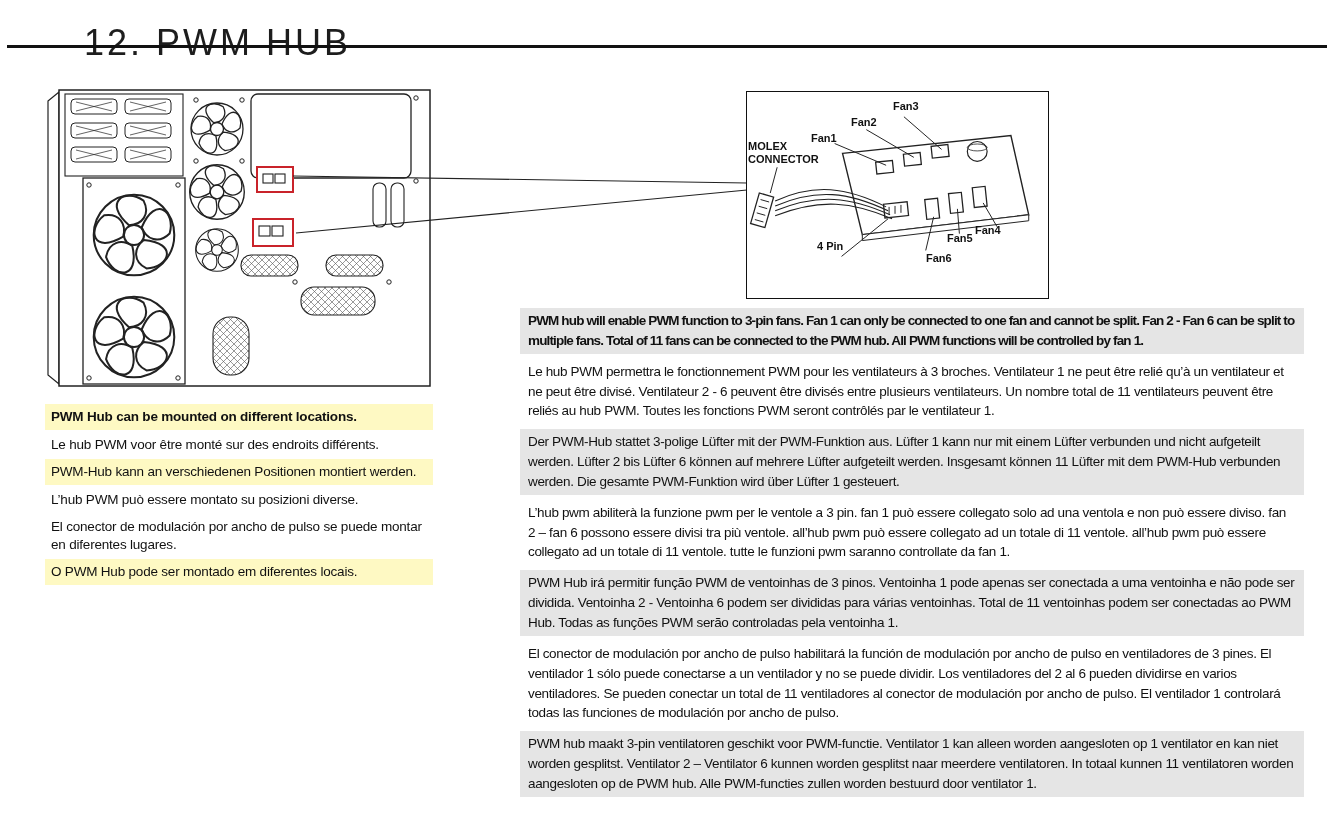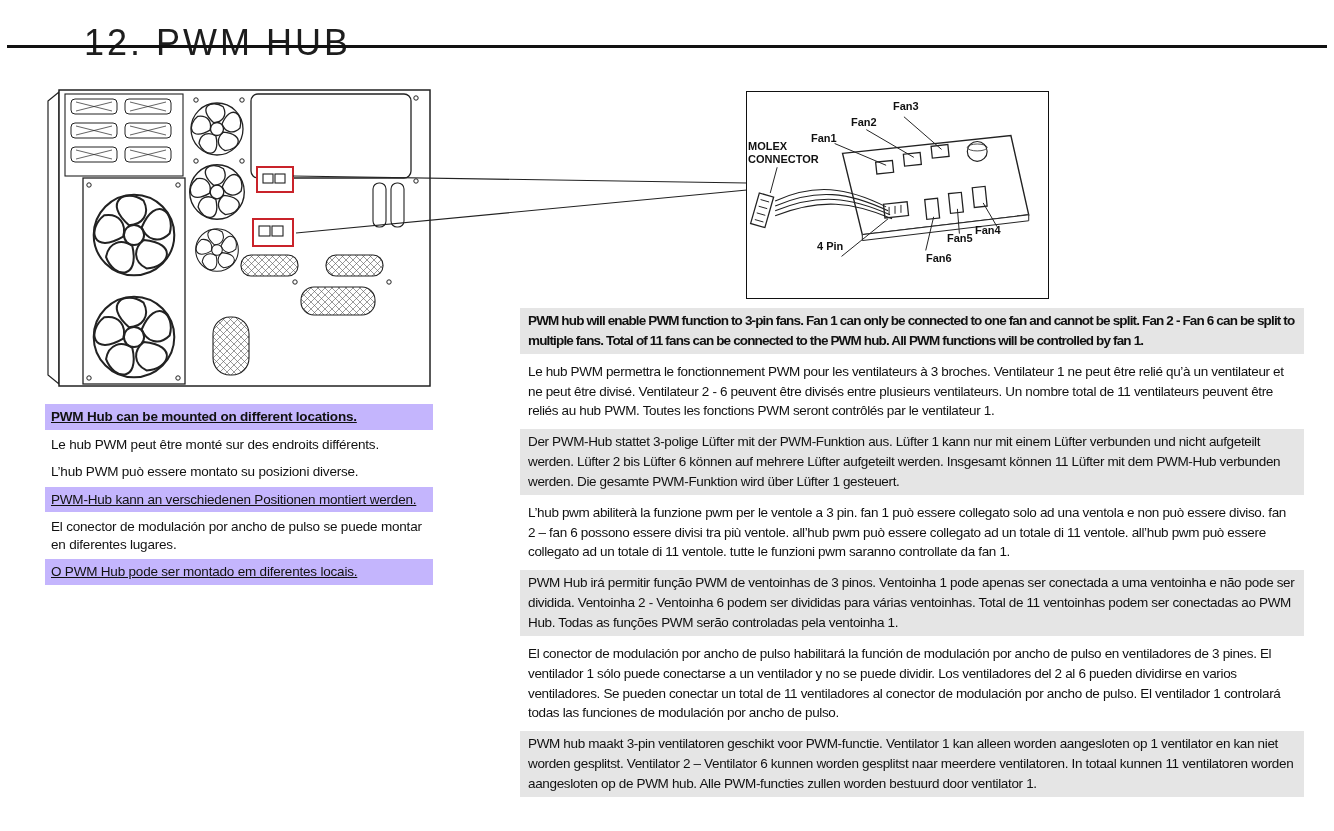--- a/index.html
+++ b/index.html
@@ -28,21 +28,21 @@
     position:absolute; font-size:11px; font-weight:bold; color:#111;
     white-space:nowrap; line-height:1.2;
   }
   .dlabel.molex { white-space:pre-line; }
 
   .mount-notes { position:absolute; left:45px; top:404px; width:388px; }
   .note {
     font-size:13.5px; letter-spacing:-0.2px; line-height:1.3;
     padding:4px 6px; margin-bottom:2px;
   }
-  .note.shaded { background:#c4b5fd;text-decoration:underline; }
+  .note.shaded { background:#fef9c3; }
   .note.lead { font-weight:bold; }
 
   .function-notes { position:absolute; left:520px; top:308px; width:784px; }
   .para {
     font-size:13.5px; letter-spacing:-0.35px; line-height:1.47;
     padding:3px 8px; margin-bottom:5px;
   }
   .para.shaded { background:#e5e5e5; }
   .para.lead { font-weight:bold; letter-spacing:-0.85px; }
 </style>
@@ -202,23 +202,23 @@
     <div class="dlabel" style="left:104px;top:24px">Fan2</div>
     <div class="dlabel" style="left:146px;top:8px">Fan3</div>
     <div class="dlabel" style="left:228px;top:132px">Fan4</div>
     <div class="dlabel" style="left:200px;top:140px">Fan5</div>
     <div class="dlabel" style="left:179px;top:160px">Fan6</div>
     <div class="dlabel" style="left:70px;top:148px">4 Pin</div>
   </figure>
 
   <section class="mount-notes">
     <p class="note shaded lead">PWM Hub can be mounted on different locations.</p>
-    <p class="note">Le hub PWM peut être monté sur des endroits différents.</p>
+    <p class="note">Le hub PWM voor être monté sur des endroits différents.</p>
+    <p class="note shaded">PWM-Hub kann an verschiedenen Positionen montiert werden.</p>
     <p class="note">L’hub PWM può essere montato su posizioni diverse.</p>
-    <p class="note shaded">PWM-Hub kann an verschiedenen Positionen montiert werden.</p>
     <p class="note">El conector de modulación por ancho de pulso se puede montar en diferentes lugares.</p>
     <p class="note shaded">O PWM Hub pode ser montado em diferentes locais.</p>
   </section>
 
   <section class="function-notes">
     <p class="para shaded lead">PWM hub will enable PWM function to 3-pin fans. Fan 1 can only be connected to one fan and cannot be split. Fan 2 - Fan 6 can be split to multiple fans. Total of 11 fans can be connected to the PWM hub. All PWM functions will be controlled by fan 1.</p>
     <p class="para">Le hub PWM permettra le fonctionnement PWM pour les ventilateurs à 3 broches. Ventilateur 1 ne peut être relié qu’à un ventilateur et ne peut être divisé. Ventilateur 2 - 6 peuvent être divisés entre plusieurs ventilateurs.  Un nombre total de 11 ventilateurs peuvent être reliés au hub PWM. Toutes les fonctions PWM seront contrôlés par le ventilateur 1.</p>
     <p class="para shaded">Der PWM-Hub stattet 3-polige Lüfter mit der PWM-Funktion aus. Lüfter 1 kann nur mit einem Lüfter verbunden und nicht aufgeteilt werden. Lüfter 2 bis Lüfter 6 können auf mehrere Lüfter aufgeteilt werden. Insgesamt können 11 Lüfter mit dem PWM-Hub verbunden werden. Die gesamte PWM-Funktion wird über Lüfter 1 gesteuert.</p>
     <p class="para">L’hub pwm abiliterà la funzione pwm per le ventole a 3 pin. fan 1 può essere collegato solo ad una ventola e non può essere diviso. fan 2 – fan 6 possono essere divisi tra più ventole. all’hub pwm può essere collegato ad un totale di 11 ventole. all’hub pwm può essere collegato ad un totale di 11 ventole. tutte le funzioni pwm saranno controllate da fan 1.</p>
     <p class="para shaded">PWM Hub irá permitir função PWM de ventoinhas de 3 pinos. Ventoinha 1 pode apenas ser conectada a uma ventoinha e não pode ser dividida. Ventoinha 2 - Ventoinha  6 podem ser divididas para várias ventoinhas. Total de 11 ventoinhas podem ser conectadas ao PWM Hub. Todas as funções PWM serão controladas pela ventoinha 1.</p>

